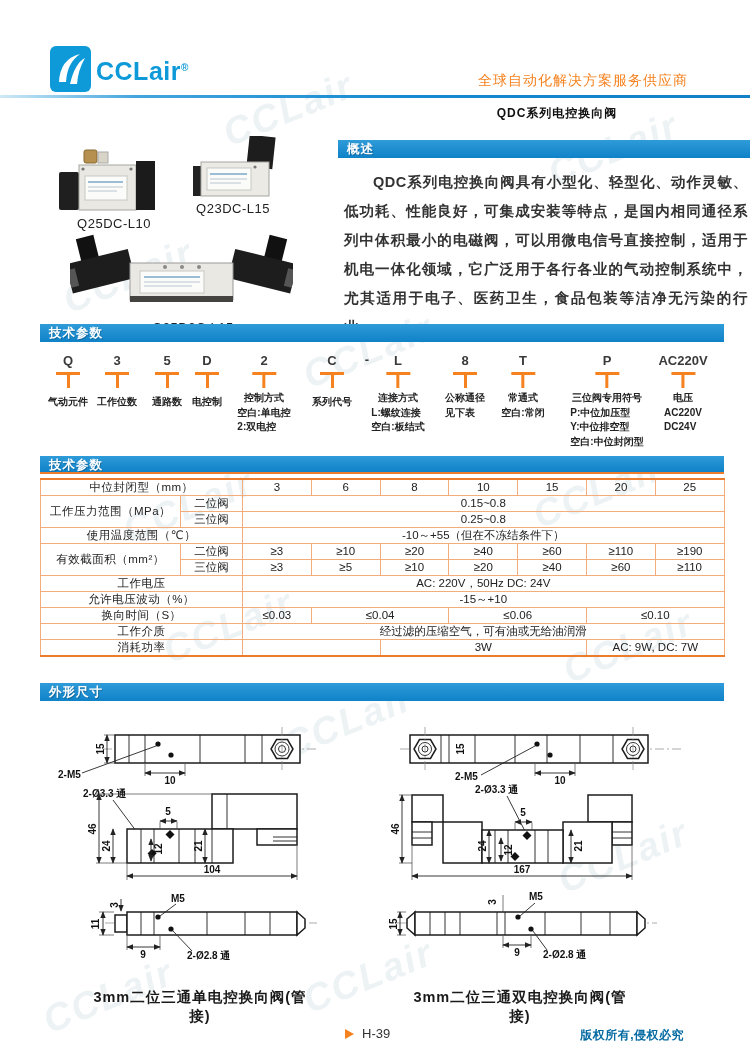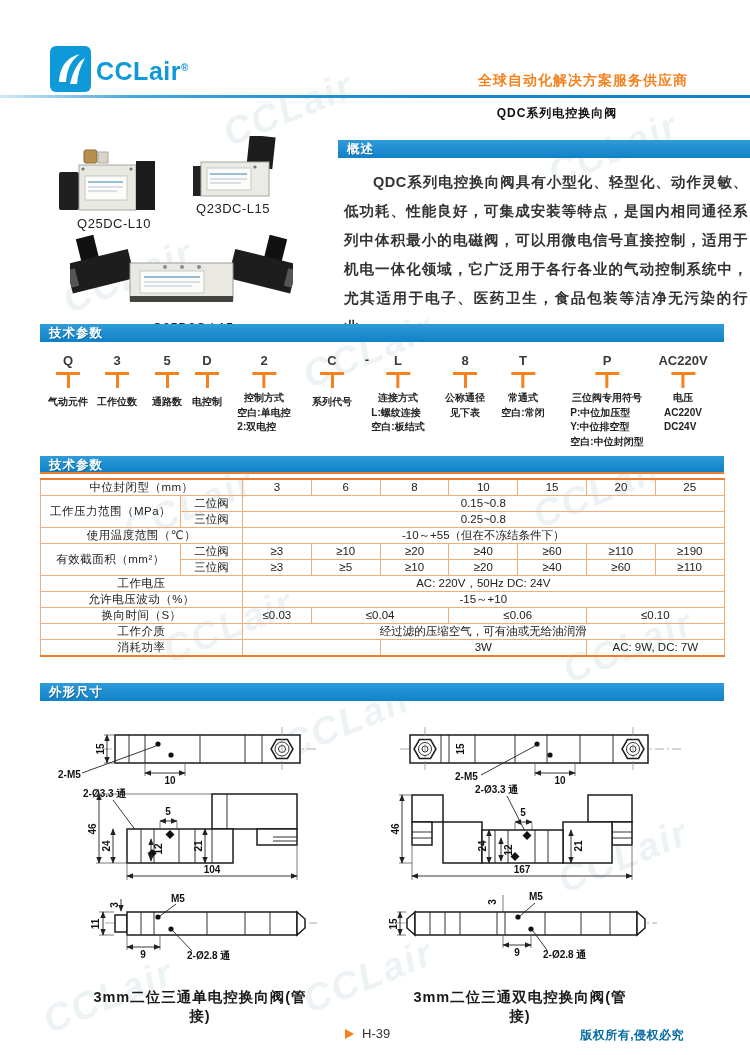--- a/index.html
+++ b/index.html
@@ -18,21 +18,21 @@
   .wm{position:absolute;font-size:38px;font-weight:bold;font-style:italic;
       color:rgba(110,145,165,0.12);transform:rotate(-22deg);letter-spacing:2px;
       white-space:nowrap;pointer-events:none;z-index:0;}
 
   
   .logo-box{position:absolute;left:50px;top:46px;width:41px;height:46px;background:var(--logo-blue);
             border-radius:6px;z-index:2;}
   .logo-text{position:absolute;left:96px;top:57px;font-size:25px;font-weight:bold;
              color:var(--logo-blue);letter-spacing:.5px;z-index:2;}
   .logo-reg{font-size:10px;vertical-align:super;}
-  .tagline{position:absolute;right:62px;top:72px;font-size:14px;font-weight:bold;
+  .tagline{position:absolute;right:62px;top:72px;font-size:14px;font-weight:normal;
            color:var(--orange);letter-spacing:1px;z-index:2;}
   .hr-rule{position:absolute;left:0;top:95px;width:750px;height:3px;
            background:linear-gradient(90deg,#cfe9f7 0%,#43a5dd 18%,var(--blue) 55%,#1180c6 100%);z-index:2;}
 
   .page-title{position:absolute;left:352px;top:105px;width:410px;text-align:center;
               font-size:12px;font-weight:bold;color:#101010;letter-spacing:1px;z-index:2;}
 
   
   .secbar{position:absolute;height:18px;line-height:18px;padding-left:9px;
           background:linear-gradient(180deg,#2f9bd9 0%,#0f82c8 100%);
@@ -240,21 +240,21 @@
     </div>
   </div>
   <div class="mc" style="left:465px">
     <div class="mc-code">8</div>
     <div class="tee">
         <i class="tb"></i>
         <i class="ts"></i>
       </div>
     <div class="mc-lines">
       <div>公称通径</div>
-      <div style="text-align:center">见下表</div>
+      <div style="text-align:left">见下表</div>
     </div>
   </div>
   <div class="mc" style="left:523px">
     <div class="mc-code">T</div>
     <div class="tee">
         <i class="tb"></i>
         <i class="ts"></i>
       </div>
     <div class="mc-lines">
       <div>常通式</div>

